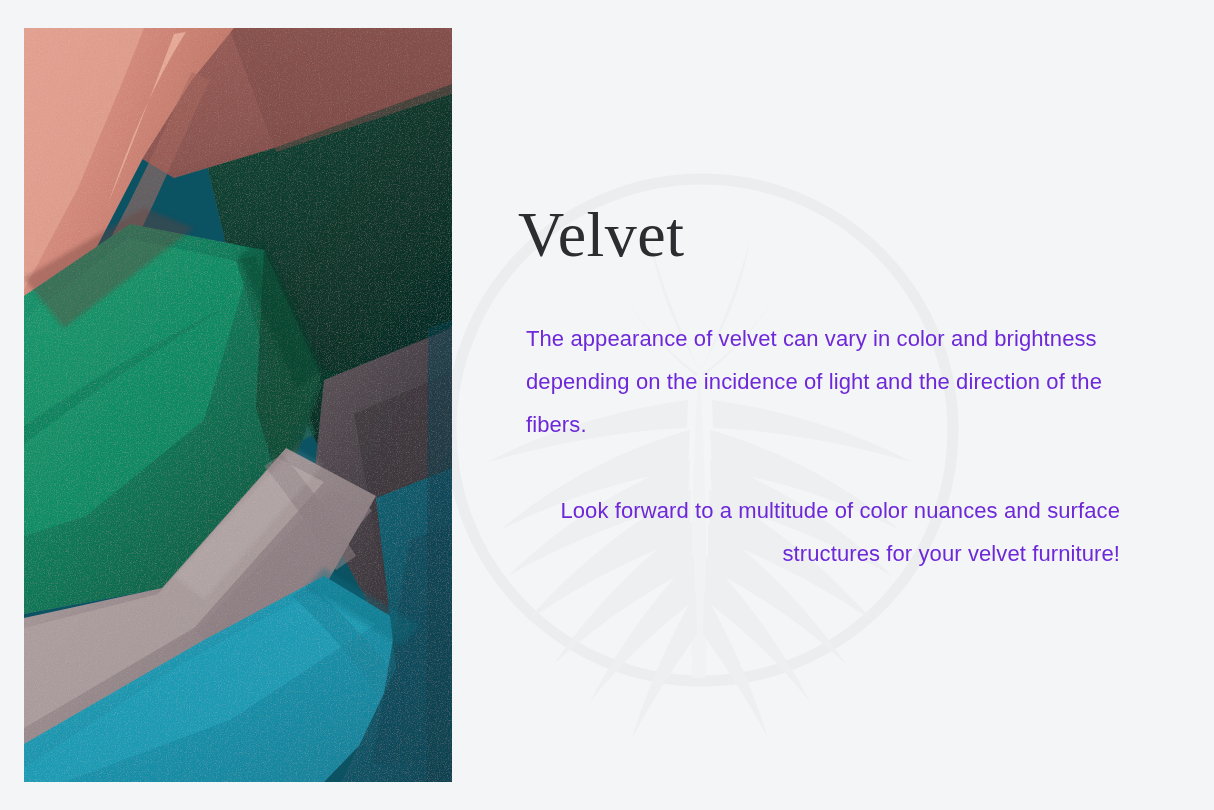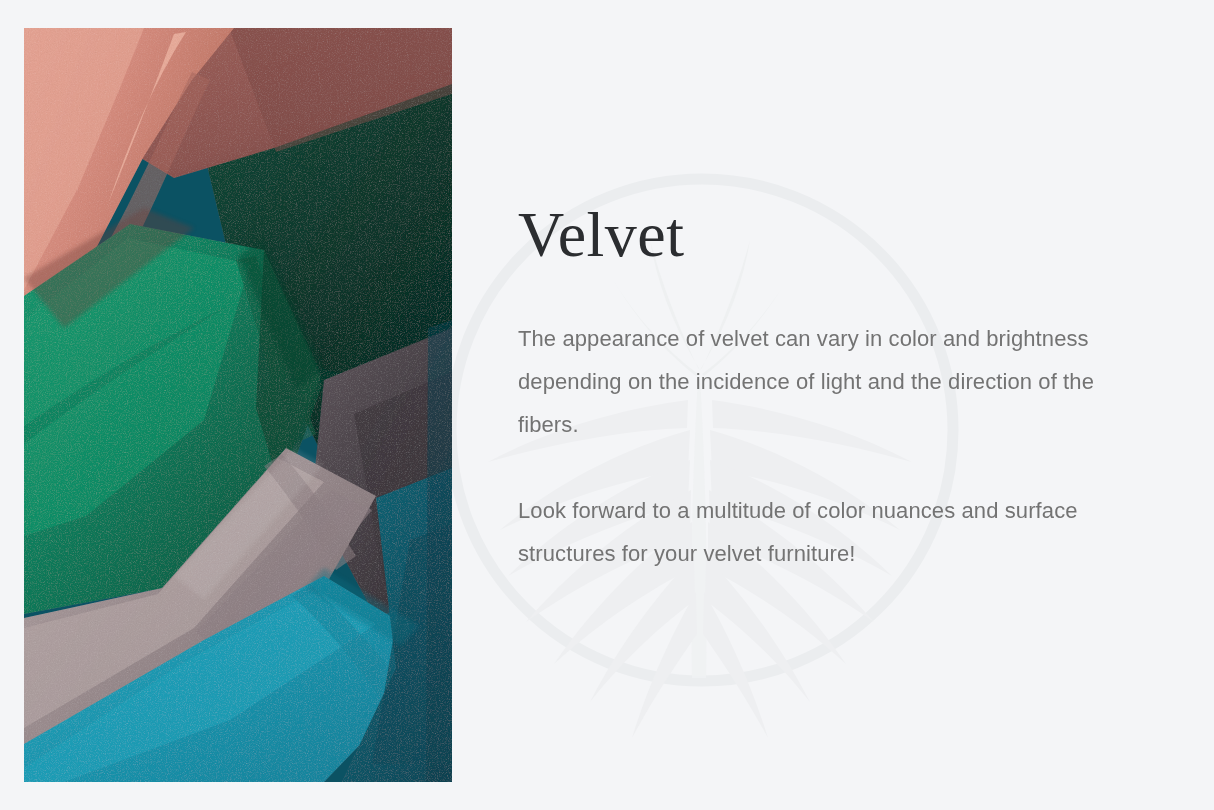--- a/index.html
+++ b/index.html
@@ -69,27 +69,28 @@
     color: #2b2d30;
     letter-spacing: 0.5px;
     margin: 0 0 50px 0;
     white-space: nowrap;
   }
   .para {
     font-family: "Liberation Sans", sans-serif;
     font-size: 22px;
     line-height: 43px;
     font-weight: 400;
-    color: #737373;
+    color: #6d28d9;
     letter-spacing: 0.1px;
-    margin: 0;
+    margin: 8px;
     max-width: 612px;
   }
   .para + .para {
     margin-top: 43px;
+    text-align: right;
   }
 </style>
 </head>
 <body>
 
 <div id="page">
 
   <div class="watermark">
     <svg viewBox="0 0 700 700" xmlns="http://www.w3.org/2000/svg" aria-hidden="true">
       <g fill="none" stroke="#ebedef" stroke-width="11" stroke-linecap="round">

